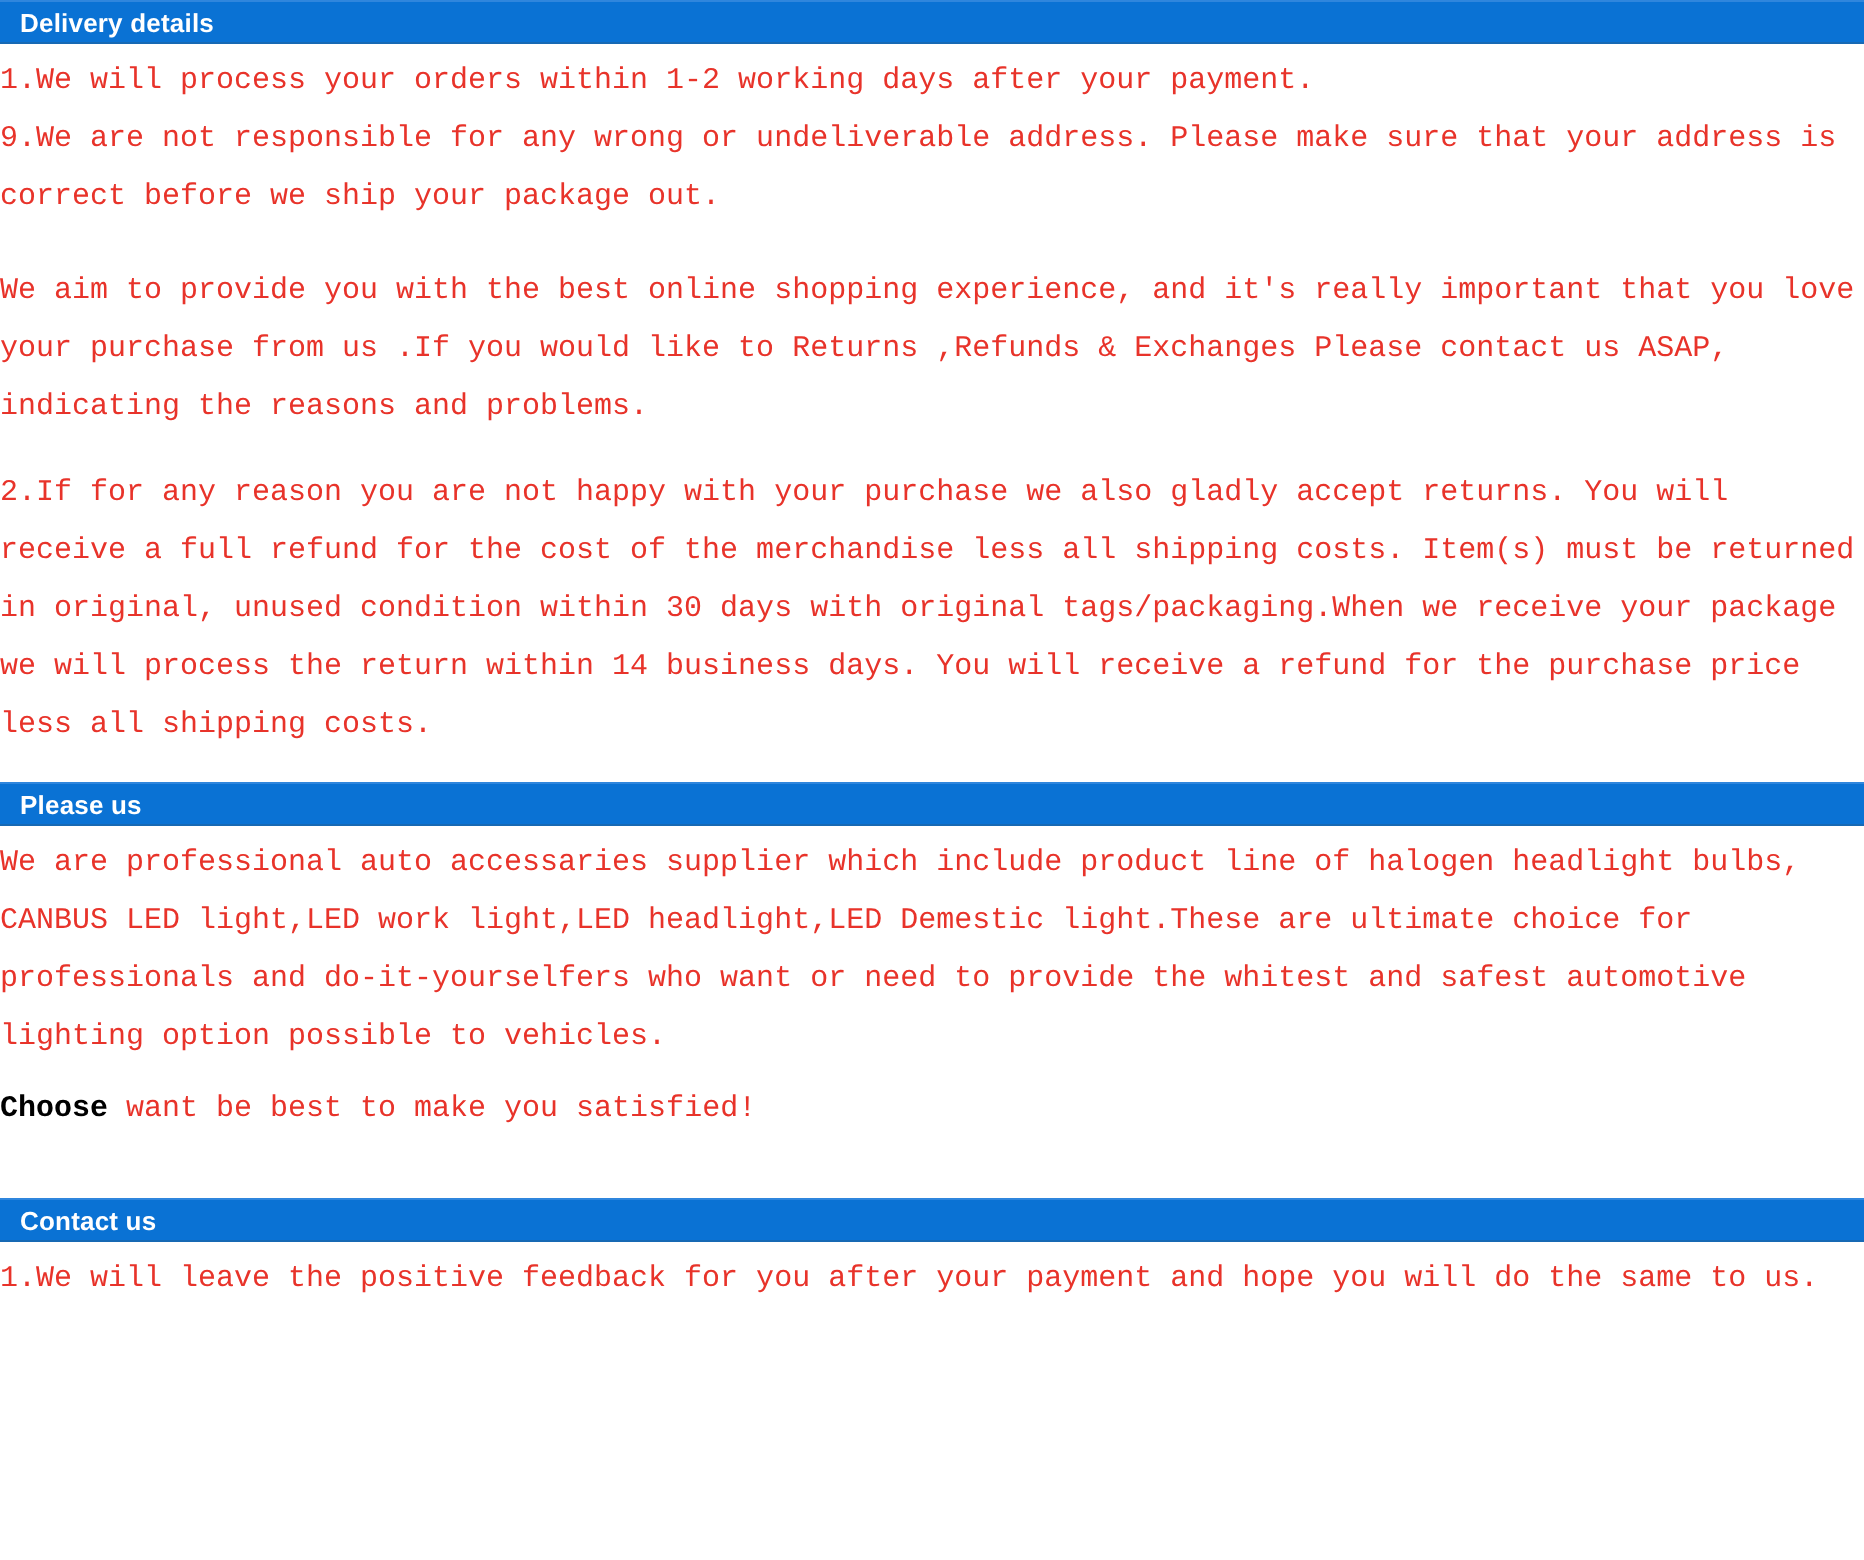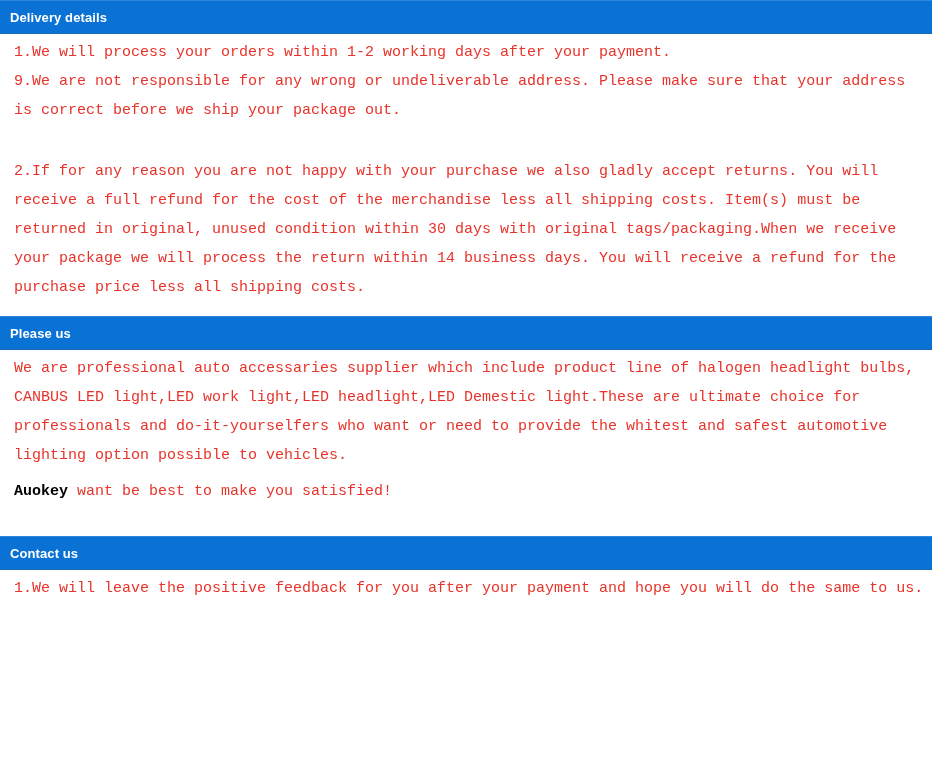--- a/index.html
+++ b/index.html
@@ -17,40 +17,40 @@
   .page {
     width: 932px;
     position: relative;
   }
 
   
   .section-bar {
     background: #0a72d4;
     width: 100%;
     box-sizing: border-box;
-    height: 34px;
+    height: 22px;
     display: flex;
     align-items: center;
     padding: 0 0 0 10px;
     border-top: 1px solid #2f86dd;
     border-bottom: 1px solid #1769b4;
   }
   .section-bar .bar-title {
     color: #ffffff;
     font-family: "Liberation Sans", "DejaVu Sans", sans-serif;
     font-size: 13px;
     font-weight: bold;
     letter-spacing: 0.1px;
     line-height: 1;
     white-space: nowrap;
   }
 
   
   .section-body {
-    padding: 4px 0 0 14px;
+    padding: 4px 0 0 0;
   }
   .para {
     color: #e8332a;
     font-family: "Liberation Mono", "DejaVu Sans Mono", monospace;
     font-size: 15px;
     line-height: 29px;
     margin: 0;
     white-space: normal;
     word-spacing: 0px;
     padding-right: 2px;
@@ -76,36 +76,37 @@
     <div class="section-body">
       <p class="para">1.We will process your orders within 1-2 working days after your payment.</p>
       <p class="para">9.We are not responsible for any wrong or undeliverable address. Please make sure that your address is correct before we ship your package out.</p>
     </div>
   </div>
 
   <div class="gap-md"></div>
 
   <div class="section">
     <div class="section-body">
+      <p class="para">We aim to provide you with the best online shopping experience, and it's really important that you love your purchase from us .If you would like to Returns ,Refunds &amp; Exchanges Please contact us ASAP, indicating the reasons and problems.</p>
       <div class="gap-sm"></div>
       <div class="gap-sm"></div>
       <p class="para">2.If for any reason you are not happy with your purchase we also gladly accept returns. You will receive a full refund for the cost of the merchandise less all shipping costs. Item(s) must be returned in original, unused condition within 30 days with original tags/packaging.When we receive your package we will process the return within 14 business days. You will receive a refund for the purchase price less all shipping costs.</p>
     </div>
   </div>
 
   <div class="gap-md"></div>
 
   <div class="section">
     <div class="section-bar">
       <span class="bar-title">Please us</span>
     </div>
     <div class="section-body">
       <p class="para">We are professional auto accessaries supplier which include product line of halogen headlight bulbs, CANBUS LED light,LED work light,LED headlight,LED Demestic light.These are ultimate choice for professionals and do-it-yourselfers who want or need to provide the whitest and safest automotive lighting option possible to vehicles.</p>
       <div class="gap-sm"></div>
-      <p class="para"><span class="brand">Auokey</span><span> want be best to make you satisfied!</span></p>
+      <p class="para"><span class="brand">Choose</span><span> want be best to make you satisfied!</span></p>
     </div>
   </div>
 
   <div class="gap-xl"></div>
 
   <div class="section">
     <div class="section-bar">
       <span class="bar-title">Contact us</span>
     </div>
     <div class="section-body">

